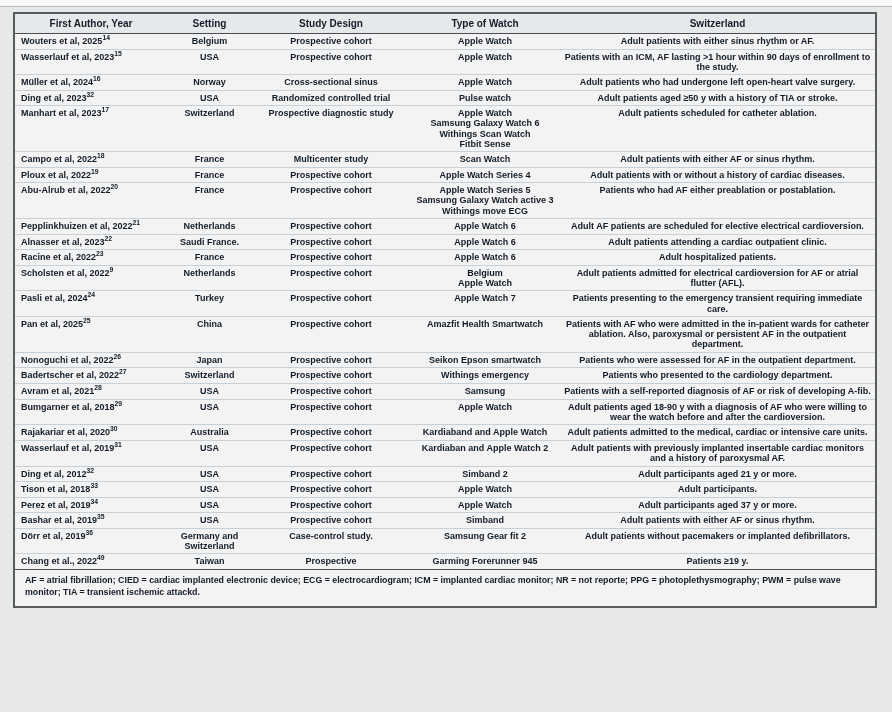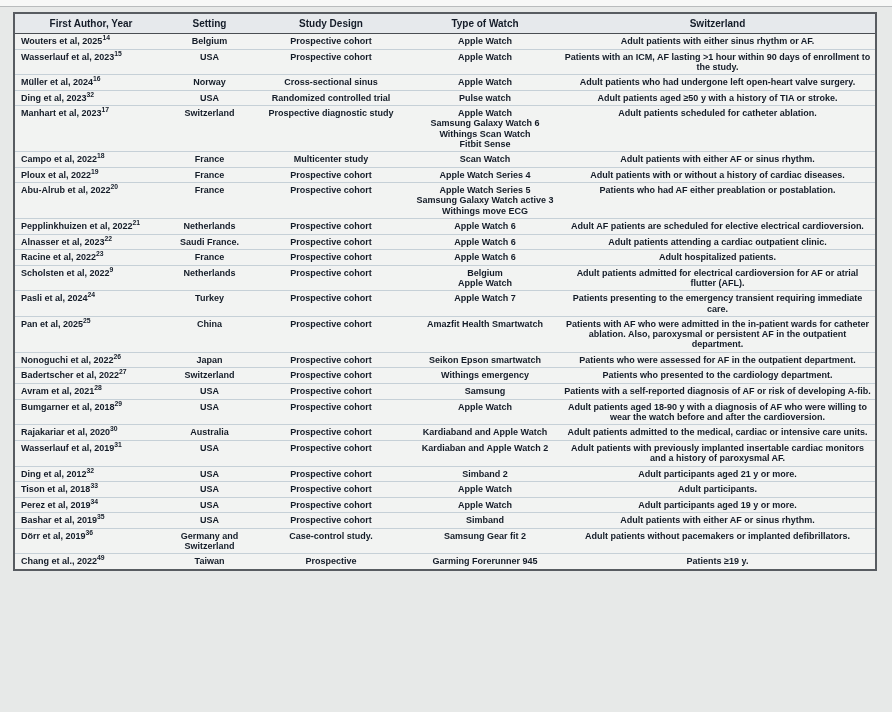--- a/index.html
+++ b/index.html
@@ -267,21 +267,21 @@
     <td class="c-design">Prospective cohort</td>
     <td class="c-watch">Apple Watch</td>
     <td class="c-participants">Adult participants.</td>
   </tr>
 
   <tr>
     <td class="c-author"><span class="author-text">Perez et al, 2019</span><sup class="ref">34</sup></td>
     <td class="c-setting">USA</td>
     <td class="c-design">Prospective cohort</td>
     <td class="c-watch">Apple Watch</td>
-    <td class="c-participants">Adult participants aged 19 y or more.</td>
+    <td class="c-participants">Adult participants aged 37 y or more.</td>
   </tr>
 
   <tr>
     <td class="c-author"><span class="author-text">Bashar et al, 2019</span><sup class="ref">35</sup></td>
     <td class="c-setting">USA</td>
     <td class="c-design">Prospective cohort</td>
     <td class="c-watch">Simband</td>
     <td class="c-participants">Adult patients with either AF or sinus rhythm.</td>
   </tr>
 
@@ -295,13 +295,14 @@
 
   <tr>
     <td class="c-author"><span class="author-text">Chang et al., 2022</span><sup class="ref">49</sup></td>
     <td class="c-setting">Taiwan</td>
     <td class="c-design">Prospective</td>
     <td class="c-watch">Garming Forerunner 945</td>
     <td class="c-participants">Patients ≥19 y.</td>
   </tr>
 </tbody>
   </table>
+  <div class="footnote">AF = atrial fibrillation; CIED = cardiac implanted electronic device; ECG = electrocardiogram; ICM = implanted cardiac monitor; NR = not reporte; PPG = photoplethysmography; PWM = pulse wave monitor; TIA = transient ischemic attackd.</div>
 </div>
 
 </body></html>

